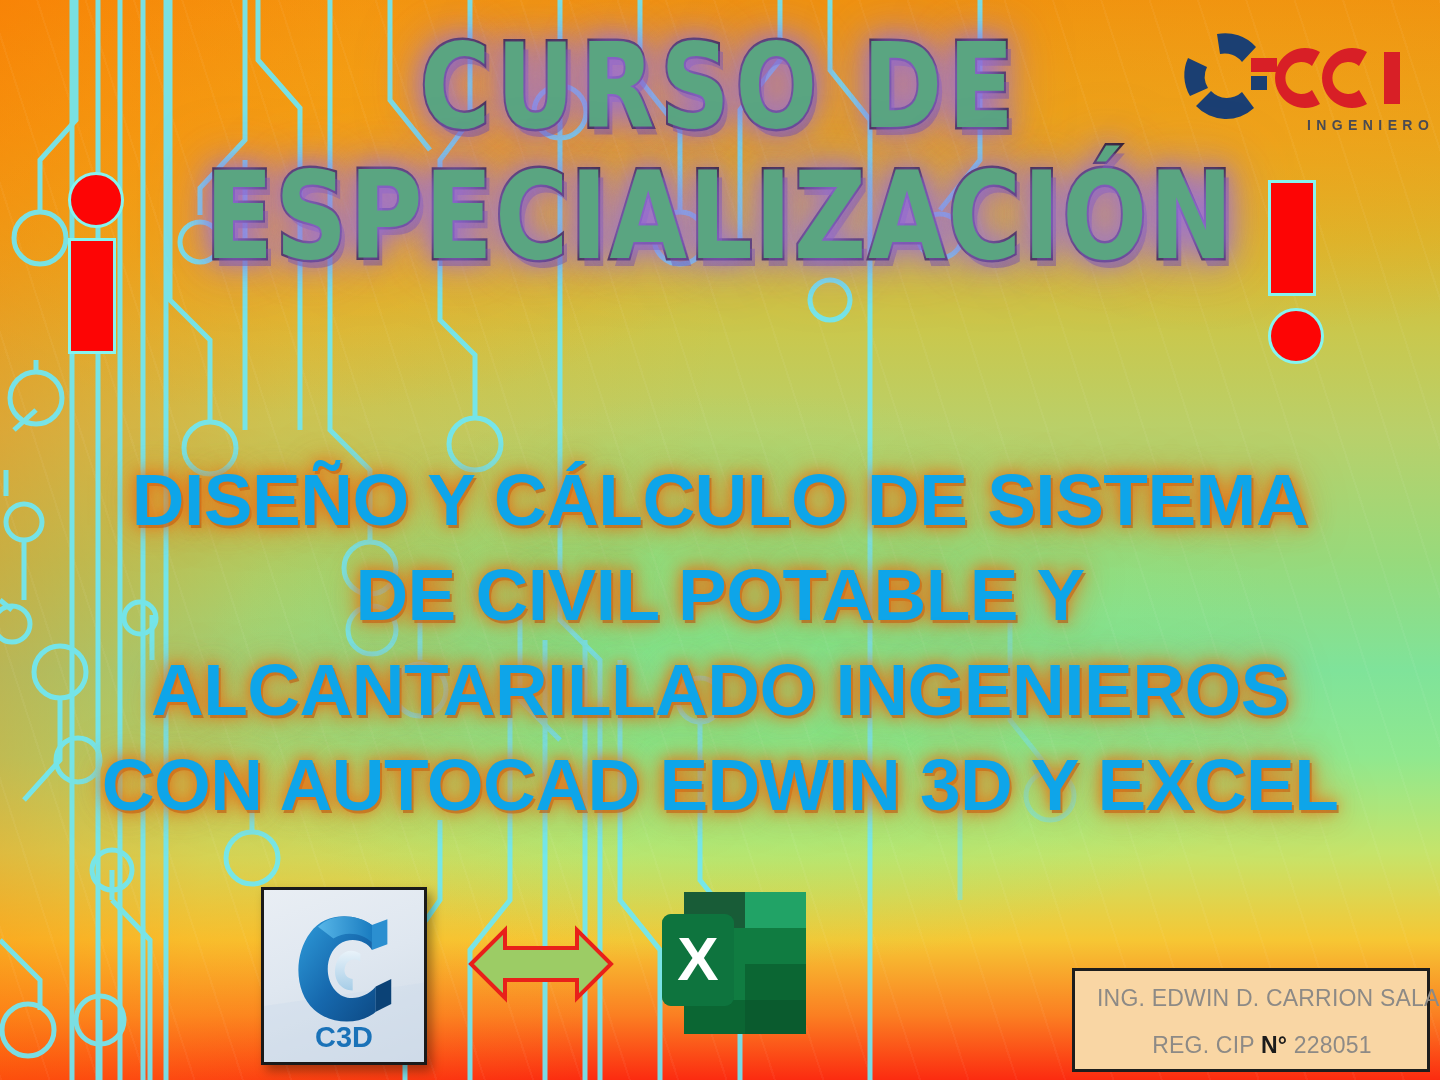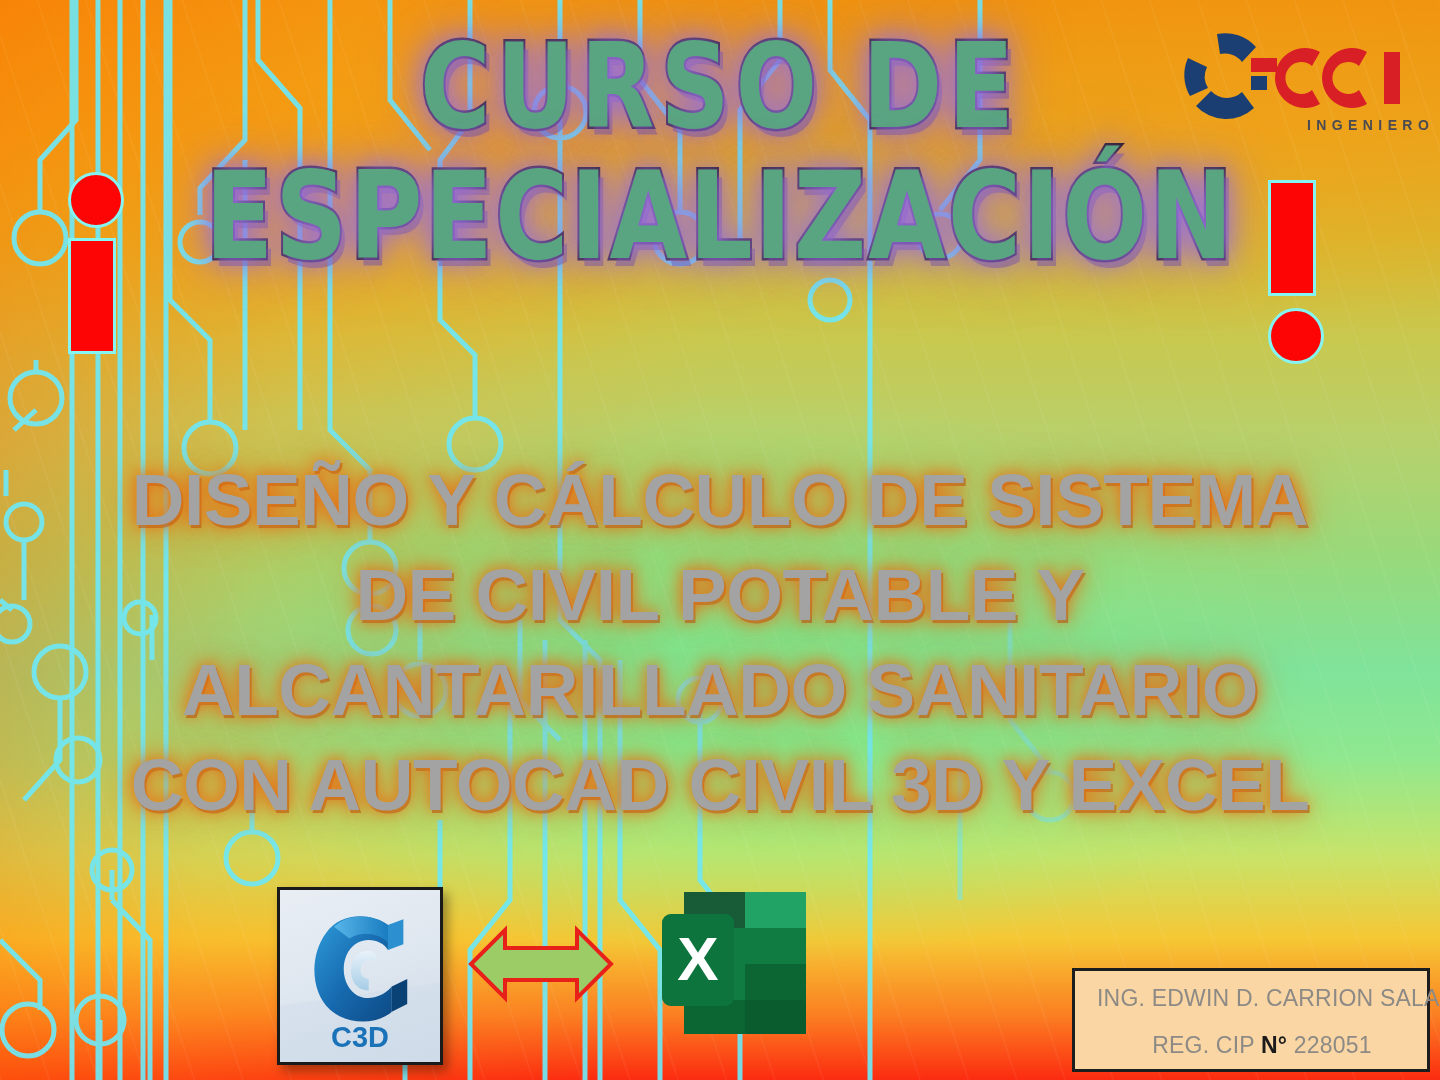--- a/index.html
+++ b/index.html
@@ -141,34 +141,34 @@
     position: absolute;
     left: 0;
     top: 452px;
     width: 1440px;
     text-align: center;
     z-index: 6;
     font-family: "Liberation Sans", sans-serif;
     font-weight: 700;
     font-size: 73px;
     line-height: 95px;
-    color: #a3a3a3;
+    color: #0ea5e9;
     letter-spacing: -0.5px;
     text-shadow:
       0 0 14px rgba(230,110,20,0.95),
       0 0 26px rgba(230,120,25,0.85),
       0 0 42px rgba(235,140,35,0.6),
       2px 3px 0 rgba(160,60,10,0.55);
   }
   .mt-row { white-space: nowrap; }
 
   
   .c3d-icon {
     position: absolute;
-    left: 277px;
+    left: 261px;
     top: 887px;
     width: 166px;
     height: 178px;
     background: linear-gradient(160deg, #e9eef4 0%, #dfe7f0 45%, #cfdae6 100%);
     border: 3px solid #1a1a1a;
     box-sizing: border-box;
     z-index: 6;
     box-shadow: 5px 6px 10px rgba(0,0,0,0.35);
   }
   .c3d-icon svg { display:block; width:100%; height:100%; }
@@ -350,22 +350,22 @@
     <div class="bar"></div>
   </div>
   <div class="excl excl-right">
     <div class="bar"></div>
     <div class="dot"></div>
   </div>
 
   <div class="main-title">
     <div class="mt-row">DISEÑO Y CÁLCULO DE SISTEMA</div>
     <div class="mt-row">DE CIVIL POTABLE Y</div>
-    <div class="mt-row">ALCANTARILLADO SANITARIO</div>
-    <div class="mt-row">CON AUTOCAD CIVIL 3D Y EXCEL</div>
+    <div class="mt-row">ALCANTARILLADO INGENIEROS</div>
+    <div class="mt-row">CON AUTOCAD EDWIN 3D Y EXCEL</div>
   </div>
 
   <div class="c3d-icon">
     <svg viewBox="0 0 166 178">
       <defs>
         <linearGradient id="c3dFace" x1="0" y1="0" x2="1" y2="1">
           <stop offset="0%" stop-color="#2f9ddb"></stop>
           <stop offset="55%" stop-color="#1668ad"></stop>
           <stop offset="100%" stop-color="#0d4a85"></stop>
         </linearGradient>

